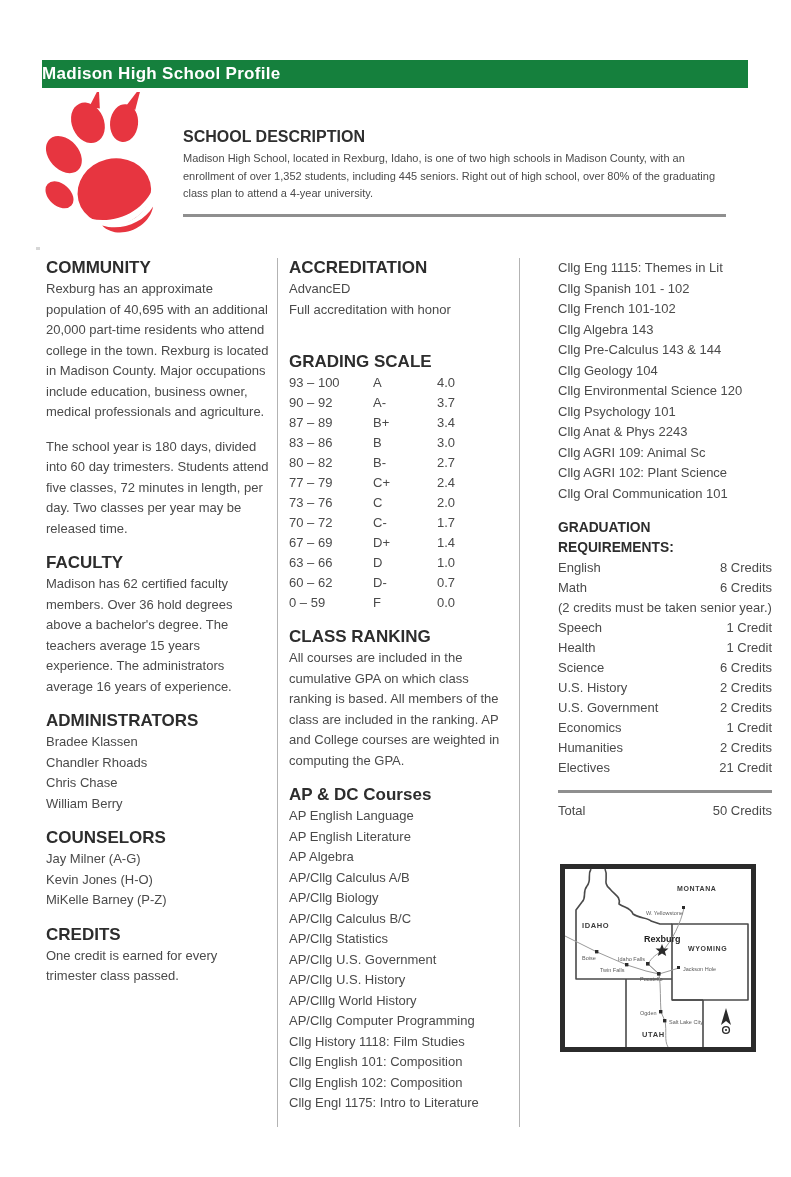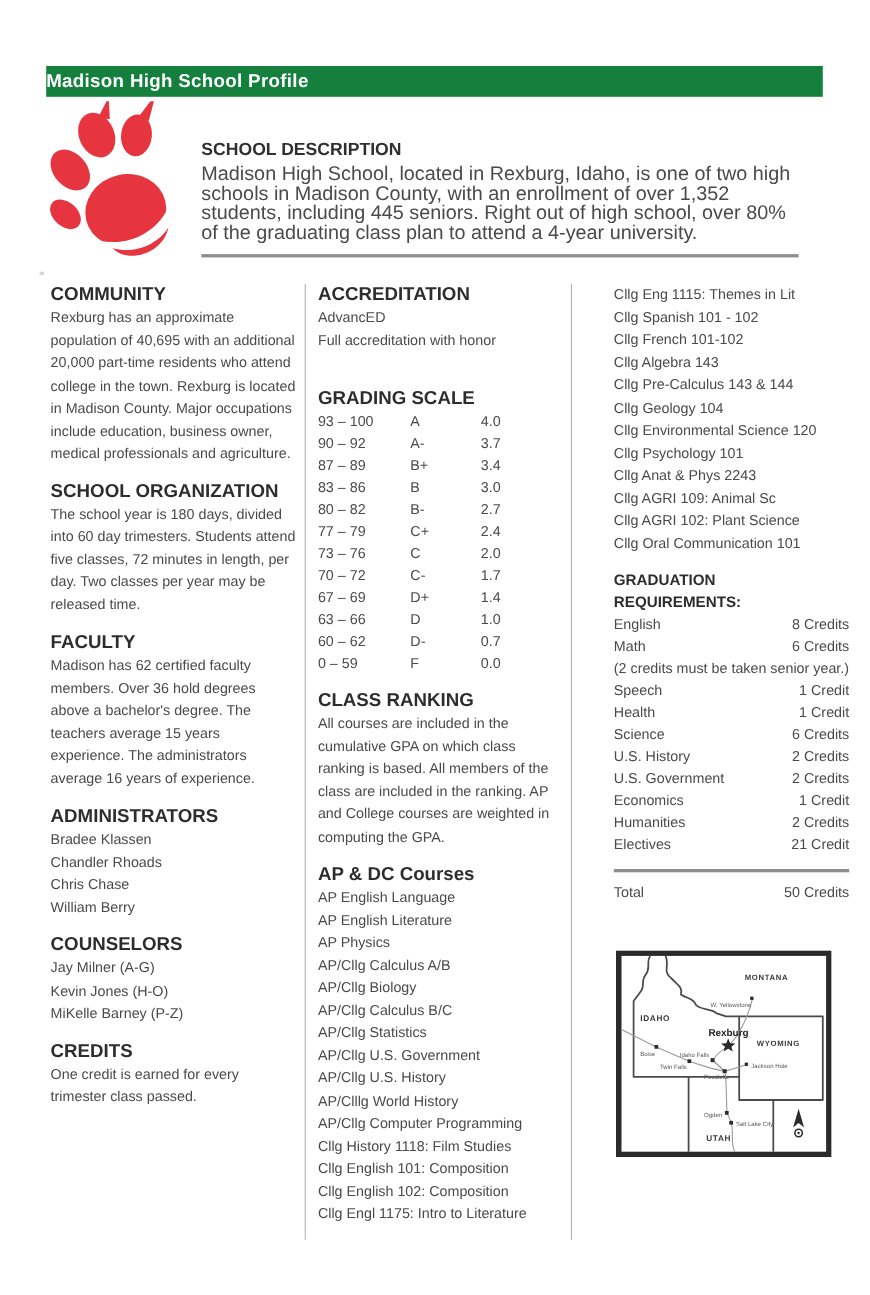--- a/index.html
+++ b/index.html
@@ -7,21 +7,21 @@
         font-family:"Liberation Sans",sans-serif;color:#474747;}
   
   .header-bar{position:absolute;left:42px;top:60px;width:706px;height:28px;background:#15803d;
               display:flex;align-items:center;}
   .header-bar span{color:#fff;font-weight:bold;font-size:17px;letter-spacing:.3px;}
   
   .logo{position:absolute;left:44px;top:92px;width:130px;height:148px;}
   
   .description{position:absolute;left:183px;top:128px;width:546px;}
   .desc-h{font-size:16px;font-weight:bold;color:#2f2f2f;margin:0 0 4px 0;}
-  .desc-p{margin:0;font-size:18px;line-height:17.5px;color:#4a4a4a;}
+  .desc-p{margin:0;font-size:11px;line-height:17.5px;color:#4a4a4a;}
   .desc-rule{margin-top:11px;height:3px;background:#8f8f8f;width:543px;}
   .stray{position:absolute;left:36px;top:247px;width:4px;height:3px;background:#c4c4c4;opacity:.7;}
   
   .col{position:absolute;top:258px;font-size:13px;line-height:20.5px;color:#4a4a4a;}
   .col-left{left:46px;width:224px;}
   .col-mid{left:289px;width:222px;}
   .col-right{left:558px;width:214px;height:869px;}
   .v-divider{position:absolute;top:258px;height:869px;width:1px;background:#b3b3b3;}
   .d1{left:277px;} .d2{left:519px;}
   .sec{margin:0 0 14px 0;}
@@ -72,21 +72,20 @@
   </div>
 
   <div class="stray"></div>
 
   <div class="col col-left">
     <div class="sec">
       <div class="sec-h">COMMUNITY</div>
       <p>Rexburg has an approximate population of 40,695 with an additional 20,000 part-time residents who attend college in the town. Rexburg is located in Madison County.  Major occupations include education, business owner, medical professionals and agriculture.</p>
     </div>
     <div class="sec">
-      <div class="sec-h">SCHOOL ORGANIZATION</div>
       <p>The school year is 180 days, divided into 60 day trimesters. Students attend five classes, 72 minutes in length, per day.  Two classes per year may be released time.</p>
     </div>
     <div class="sec">
       <div class="sec-h">FACULTY</div>
       <p>Madison has 62 certified faculty members.  Over 36 hold degrees above a bachelor's degree.  The teachers average 15 years experience. The administrators average 16 years of experience.</p>
     </div>
     <div class="sec">
       <div class="sec-h">ADMINISTRATORS</div>
       <div id="admins-list">
           <div class="line">Bradee Klassen</div>
@@ -184,21 +183,21 @@
     </div>
     <div class="sec">
       <div class="sec-h">CLASS RANKING</div>
       <p>All courses are included in the cumulative GPA on which class ranking is based.  All members of the class are included in the ranking.  AP and College courses are weighted in computing the GPA.</p>
     </div>
     <div class="sec">
       <div class="sec-h">AP &amp; DC Courses</div>
       <div id="ap-courses">
           <div class="line">AP English Language</div>
           <div class="line">AP English Literature</div>
-          <div class="line">AP Physics</div>
+          <div class="line">AP Algebra</div>
           <div class="line">AP/Cllg Calculus A/B</div>
           <div class="line">AP/Cllg Biology</div>
           <div class="line">AP/Cllg Calculus B/C</div>
           <div class="line">AP/Cllg Statistics</div>
           <div class="line">AP/Cllg U.S. Government</div>
           <div class="line">AP/Cllg U.S. History</div>
           <div class="line">AP/Clllg World History</div>
           <div class="line">AP/Cllg Computer Programming</div>
           <div class="line">Cllg History 1118:  Film Studies</div>
           <div class="line">Cllg English 101:  Composition</div>

